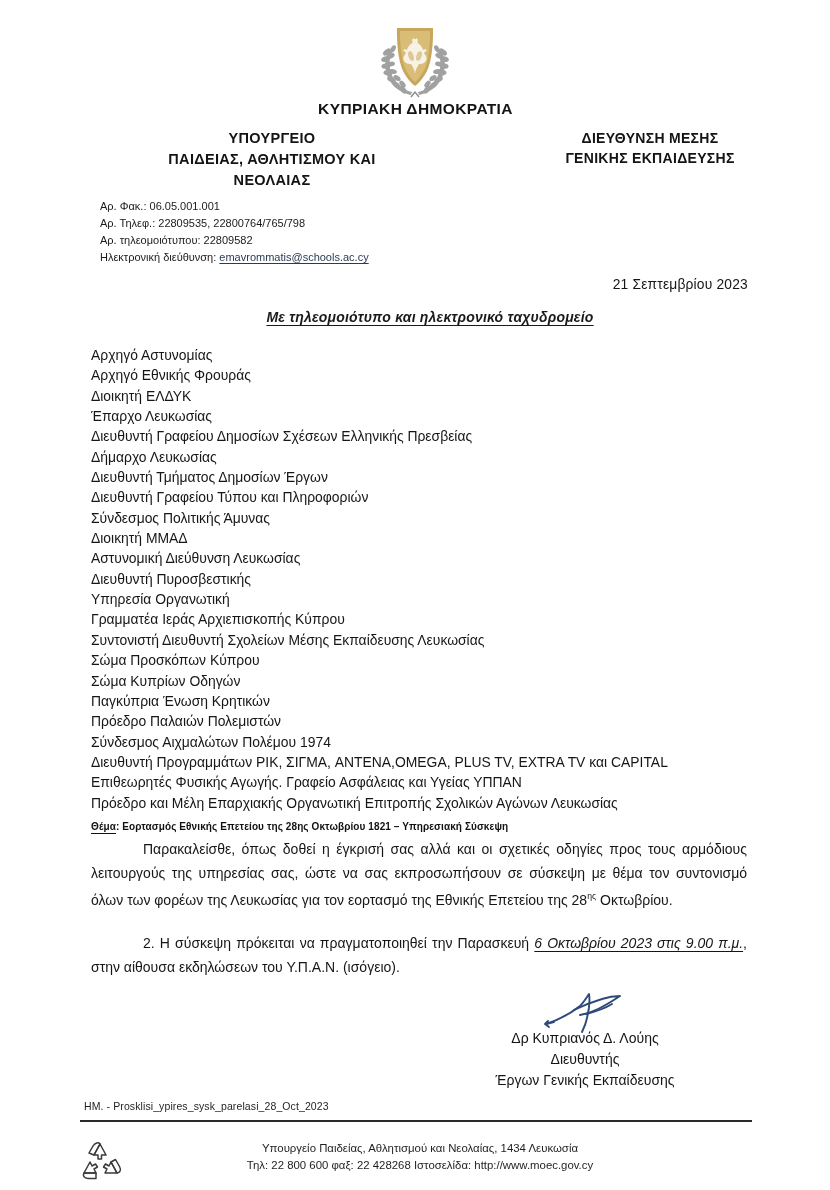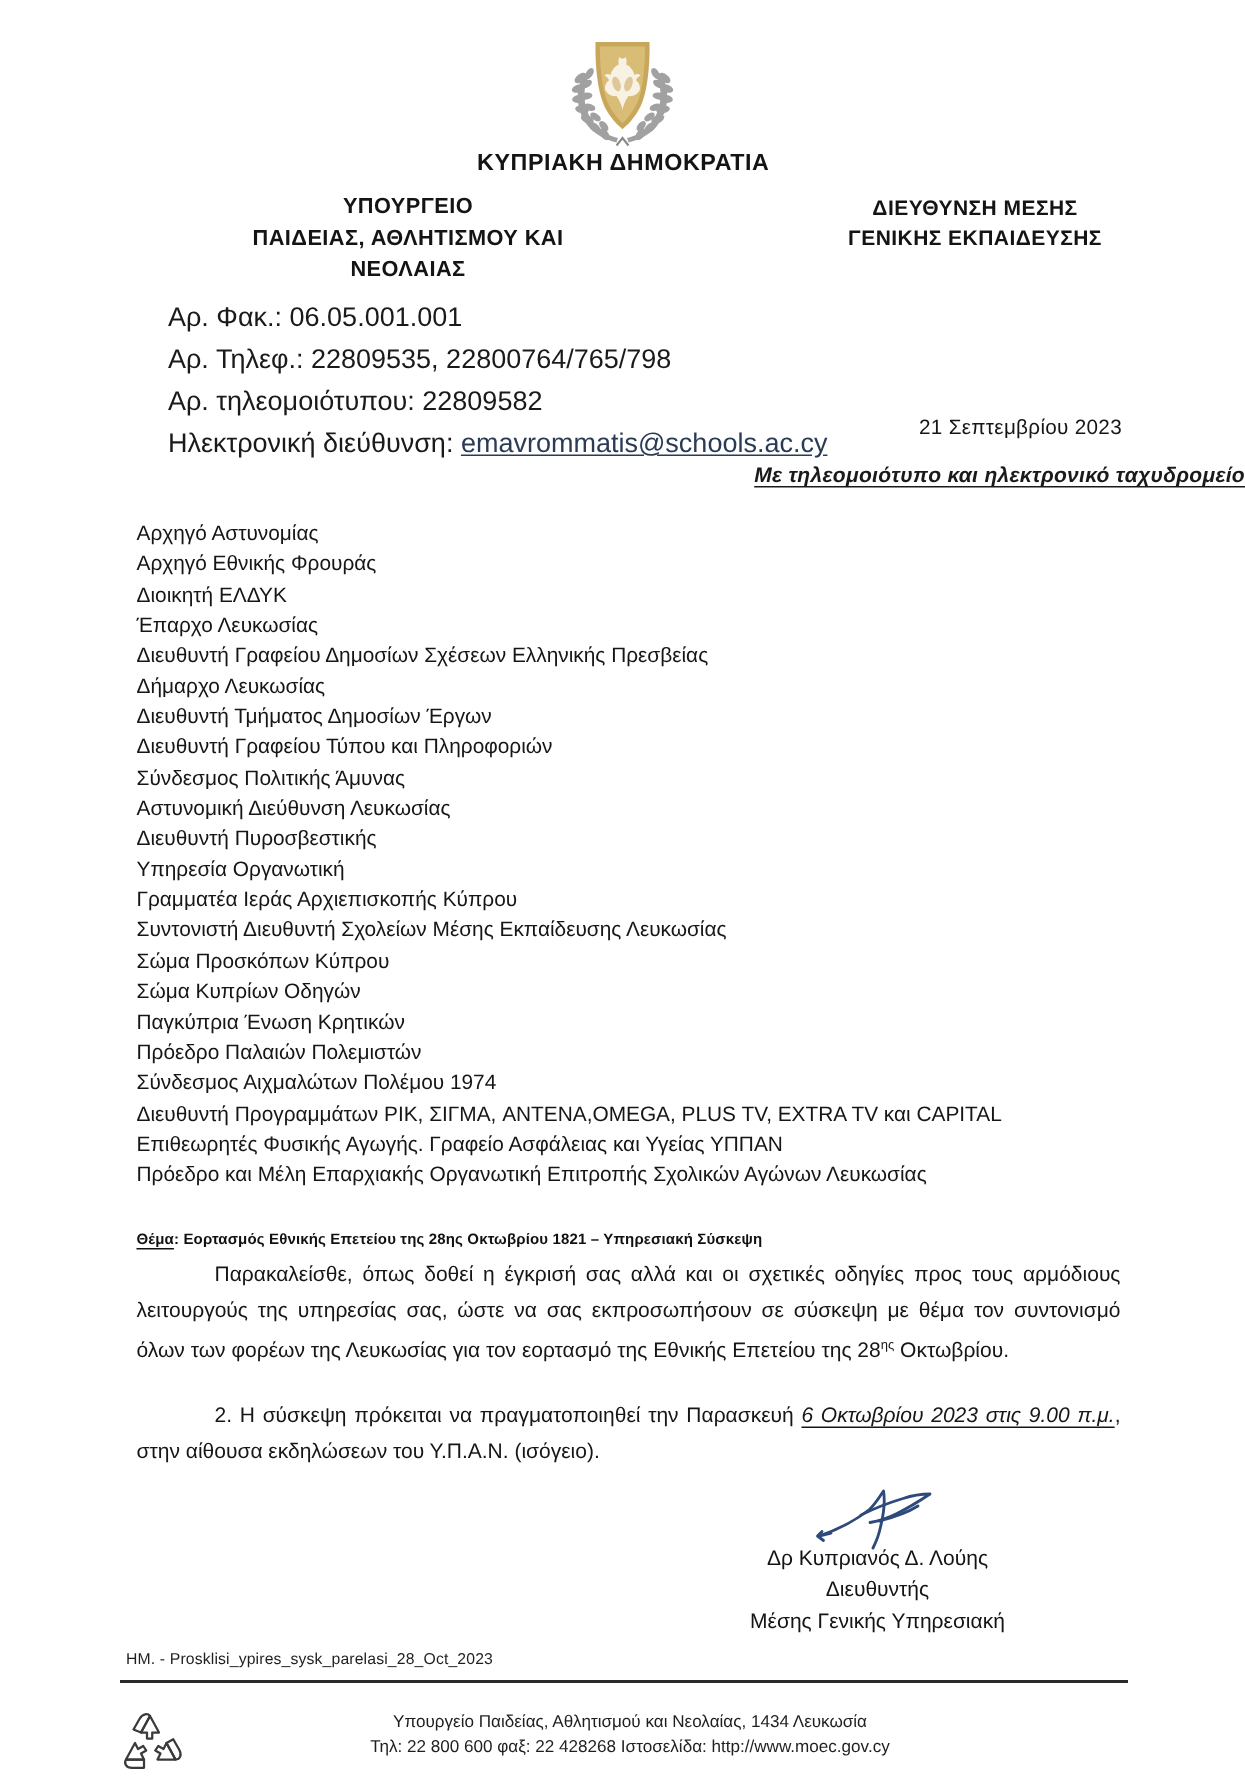--- a/index.html
+++ b/index.html
@@ -71,24 +71,23 @@
     line-height: 1.45;
     letter-spacing: 0.3px;
     color: #141414;
   }
 
   
   .contact-block {
     position: absolute;
     top: 198px;
     left: 100px;
-    font-size: 18px;
+    font-size: 11px;
     line-height: 1.55;
     color: #1a1a1a;
-    margin-left: 12px;
   }
   .contact-row { white-space: nowrap; }
   .email-link {
     color: #2a3b55;
     text-decoration: underline;
     text-decoration-style: solid;
     text-underline-offset: 2px;
   }
 
   
@@ -99,21 +98,21 @@
     font-size: 13.8px;
     color: #161616;
     letter-spacing: 0.2px;
   }
 
   
   .delivery-note {
     position: absolute;
     top: 308px;
     left: 0; right: 0;
-    text-align: right;
+    text-align: center;
     padding-left: 30px;
   }
   .delivery-note span {
     font-size: 14px;
     font-weight: bold;
     font-style: italic;
     text-decoration: underline;
     text-underline-offset: 3px;
     letter-spacing: 0.2px;
   }
@@ -320,20 +319,21 @@
   <div class="recipients" id="recipients-list">
       <div>Αρχηγό Αστυνομίας</div>
       <div>Αρχηγό Εθνικής Φρουράς</div>
       <div>Διοικητή ΕΛΔΥΚ</div>
       <div>Έπαρχο Λευκωσίας</div>
       <div>Διευθυντή Γραφείου Δημοσίων Σχέσεων Ελληνικής Πρεσβείας</div>
       <div>Δήμαρχο Λευκωσίας</div>
       <div>Διευθυντή Τμήματος Δημοσίων Έργων</div>
       <div>Διευθυντή Γραφείου Τύπου και Πληροφοριών</div>
       <div>Σύνδεσμος Πολιτικής Άμυνας</div>
+      <div>Διοικητή ΜΜΑΔ</div>
       <div>Αστυνομική Διεύθυνση Λευκωσίας</div>
       <div>Διευθυντή Πυροσβεστικής</div>
       <div>Υπηρεσία Οργανωτική</div>
       <div>Γραμματέα Ιεράς Αρχιεπισκοπής Κύπρου</div>
       <div>Συντονιστή Διευθυντή Σχολείων Μέσης Εκπαίδευσης Λευκωσίας</div>
       <div>Σώμα Προσκόπων Κύπρου</div>
       <div>Σώμα Κυπρίων Οδηγών</div>
       <div>Παγκύπρια Ένωση Κρητικών</div>
       <div>Πρόεδρο Παλαιών Πολεμιστών</div>
       <div>Σύνδεσμος Αιχμαλώτων Πολέμου 1974</div>
@@ -360,21 +360,21 @@
       <path d="M34 20 C42 16 52 12 62 9 C68 7 74 6 80 6 C74 10 66 15 58 19 C52 22 46 24 40 25"></path>
       <path d="M46 24 C54 22 64 19 72 14"></path>
       <path d="M6 34 L14 32"></path>
       <path d="M8 31 L5 34 L9 37"></path>
     </g>
   </svg>
 
   <div class="sig-block">
     <div>Δρ Κυπριανός Δ. Λούης</div>
     <div>Διευθυντής</div>
-    <div>Μέσης Γενικής Υπηρεσιακή</div>
+    <div>Έργων Γενικής Εκπαίδευσης</div>
   </div>
 
   <div class="doc-ref">ΗΜ. - Prosklisi_ypires_sysk_parelasi_28_Oct_2023</div>
   <div class="footer-rule"></div>
 
   <svg class="recycle-icon" viewBox="0 0 48 44">
     <g fill="none" stroke="#3a3a3a" stroke-width="1.5" stroke-linejoin="round">
       <path d="M24 5 L30 16 L25.5 16 L25.5 20 L22 20 L22 16 L18 16 Z"></path>
       <path d="M24 5 L18 16 L13 14 L17 7 C19 3.5 22.5 3 24 5 Z"></path>
       <path d="M41 34 L29 34 L31 30 L27.5 28 L29.5 25 L33 27 L35 23 Z"></path>

